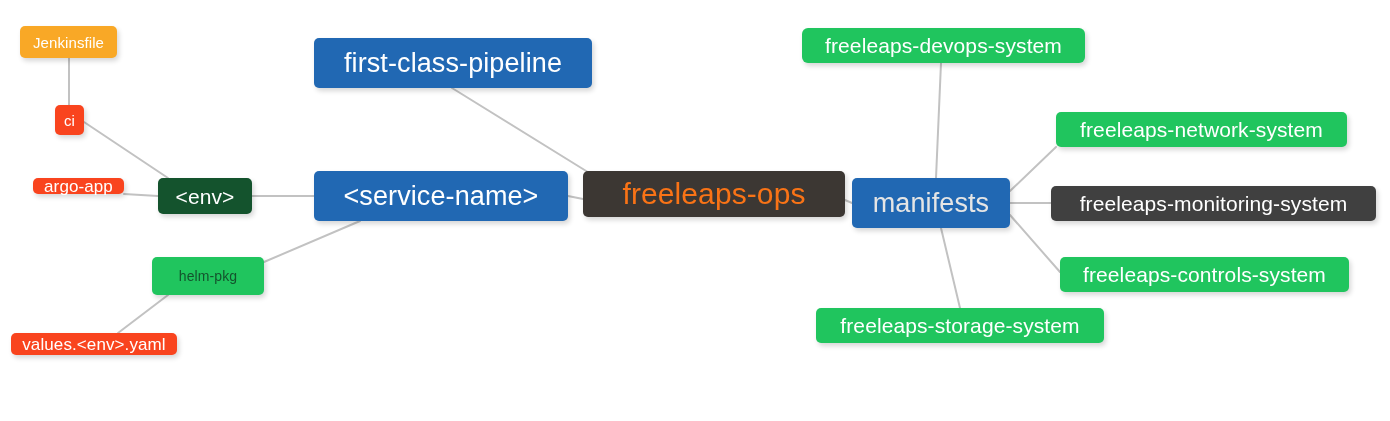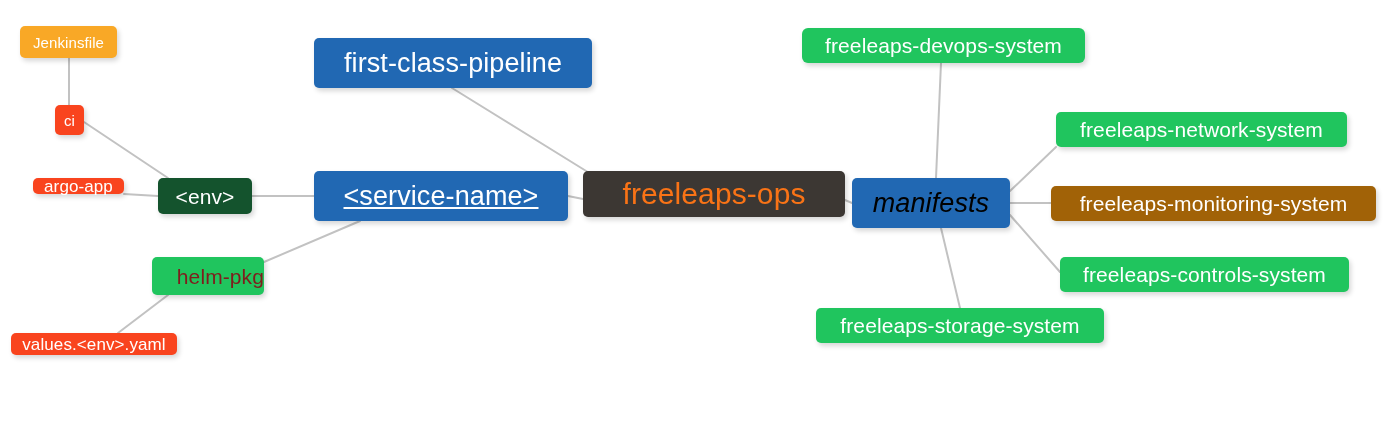--- a/index.html
+++ b/index.html
@@ -62,54 +62,54 @@
       <line x1="936" y1="178" x2="941" y2="63" stroke="#c2c2c2" stroke-width="2" stroke-linecap="round"></line>
       <line x1="1010" y1="191" x2="1056" y2="147" stroke="#c2c2c2" stroke-width="2" stroke-linecap="round"></line>
       <line x1="1010" y1="203" x2="1051" y2="203" stroke="#c2c2c2" stroke-width="2" stroke-linecap="round"></line>
       <line x1="1010" y1="215" x2="1060" y2="272" stroke="#c2c2c2" stroke-width="2" stroke-linecap="round"></line>
       <line x1="941" y1="228" x2="960" y2="308" stroke="#c2c2c2" stroke-width="2" stroke-linecap="round"></line>
     </svg>
   <div id="node-layer">
       <div class="node" style="left: 583px; top: 171px; width: 262px; height: 46px; background: rgb(60, 55, 51); color: #f97316; font-size: 30px;">
         <span class="node-label">freeleaps-ops</span>
       </div>
-      <div class="node" style="left: 314px; top: 171px; width: 254px; height: 50px; background: rgb(33, 104, 179); color: rgb(255, 255, 255); font-size: 27px; text-decoration: underline;">
+      <div class="node" style="left: 314px; top: 171px; width: 254px; height: 50px; background: rgb(33, 104, 179); color: rgb(255, 255, 255); font-size: 27px;">
         <span class="node-label">&lt;service-name&gt;</span>
       </div>
       <div class="node" style="left: 314px; top: 38px; width: 278px; height: 50px; background: rgb(33, 104, 179); color: rgb(255, 255, 255); font-size: 27px;">
         <span class="node-label">first-class-pipeline</span>
       </div>
-      <div class="node" style="left: 852px; top: 178px; width: 158px; height: 50px; background: rgb(33, 104, 179); color: #000000; font-size: 27px; font-style: italic;">
+      <div class="node" style="left: 852px; top: 178px; width: 158px; height: 50px; background: rgb(33, 104, 179); color: #e5e5e5; font-size: 27px;">
         <span class="node-label">manifests</span>
       </div>
       <div class="node" style="left: 158px; top: 178px; width: 94px; height: 36px; background: #14532d; color: rgb(255, 255, 255); font-size: 21px;">
         <span class="node-label">&lt;env&gt;</span>
       </div>
-      <div class="node" style="left: 152px; top: 257px; width: 112px; height: 38px; background: rgb(32, 197, 94); color: #7f1d1d; font-size: 21px; justify-content: flex-end;">
+      <div class="node" style="left: 152px; top: 257px; width: 112px; height: 38px; background: rgb(32, 197, 94); color: #14532d; font-size: 14px;">
         <span class="node-label">helm-pkg</span>
       </div>
       <div class="node" style="left: 20px; top: 26px; width: 97px; height: 32px; background: rgb(249, 168, 38); color: rgb(255, 255, 255); font-size: 15px;">
         <span class="node-label">Jenkinsfile</span>
       </div>
       <div class="node" style="left: 55px; top: 105px; width: 29px; height: 30px; background: rgb(249, 68, 30); color: rgb(255, 255, 255); font-size: 15px;">
         <span class="node-label">ci</span>
       </div>
       <div class="node" style="left: 33px; top: 178px; width: 91px; height: 16px; background: rgb(249, 68, 30); color: rgb(255, 255, 255); font-size: 17px;">
         <span class="node-label">argo-app</span>
       </div>
       <div class="node" style="left: 11px; top: 333px; width: 166px; height: 22px; background: rgb(249, 68, 30); color: rgb(255, 255, 255); font-size: 17px;">
         <span class="node-label">values.&lt;env&gt;.yaml</span>
       </div>
       <div class="node" style="left: 802px; top: 28px; width: 283px; height: 35px; background: rgb(32, 197, 94); color: rgb(255, 255, 255); font-size: 21px; border-radius: 6px;">
         <span class="node-label">freeleaps-devops-system</span>
       </div>
       <div class="node" style="left: 1056px; top: 112px; width: 291px; height: 35px; background: rgb(32, 197, 94); color: rgb(255, 255, 255); font-size: 21px;">
         <span class="node-label">freeleaps-network-system</span>
       </div>
-      <div class="node" style="left: 1051px; top: 186px; width: 325px; height: 35px; background: #a16207; color: rgb(255, 255, 255); font-size: 21px;">
+      <div class="node" style="left: 1051px; top: 186px; width: 325px; height: 35px; background: #404040; color: rgb(255, 255, 255); font-size: 21px;">
         <span class="node-label">freeleaps-monitoring-system</span>
       </div>
       <div class="node" style="left: 1060px; top: 257px; width: 289px; height: 35px; background: rgb(32, 197, 94); color: rgb(255, 255, 255); font-size: 21px;">
         <span class="node-label">freeleaps-controls-system</span>
       </div>
       <div class="node" style="left: 816px; top: 308px; width: 288px; height: 35px; background: rgb(32, 197, 94); color: rgb(255, 255, 255); font-size: 21px;">
         <span class="node-label">freeleaps-storage-system</span>
       </div>
     </div>
 </div>

